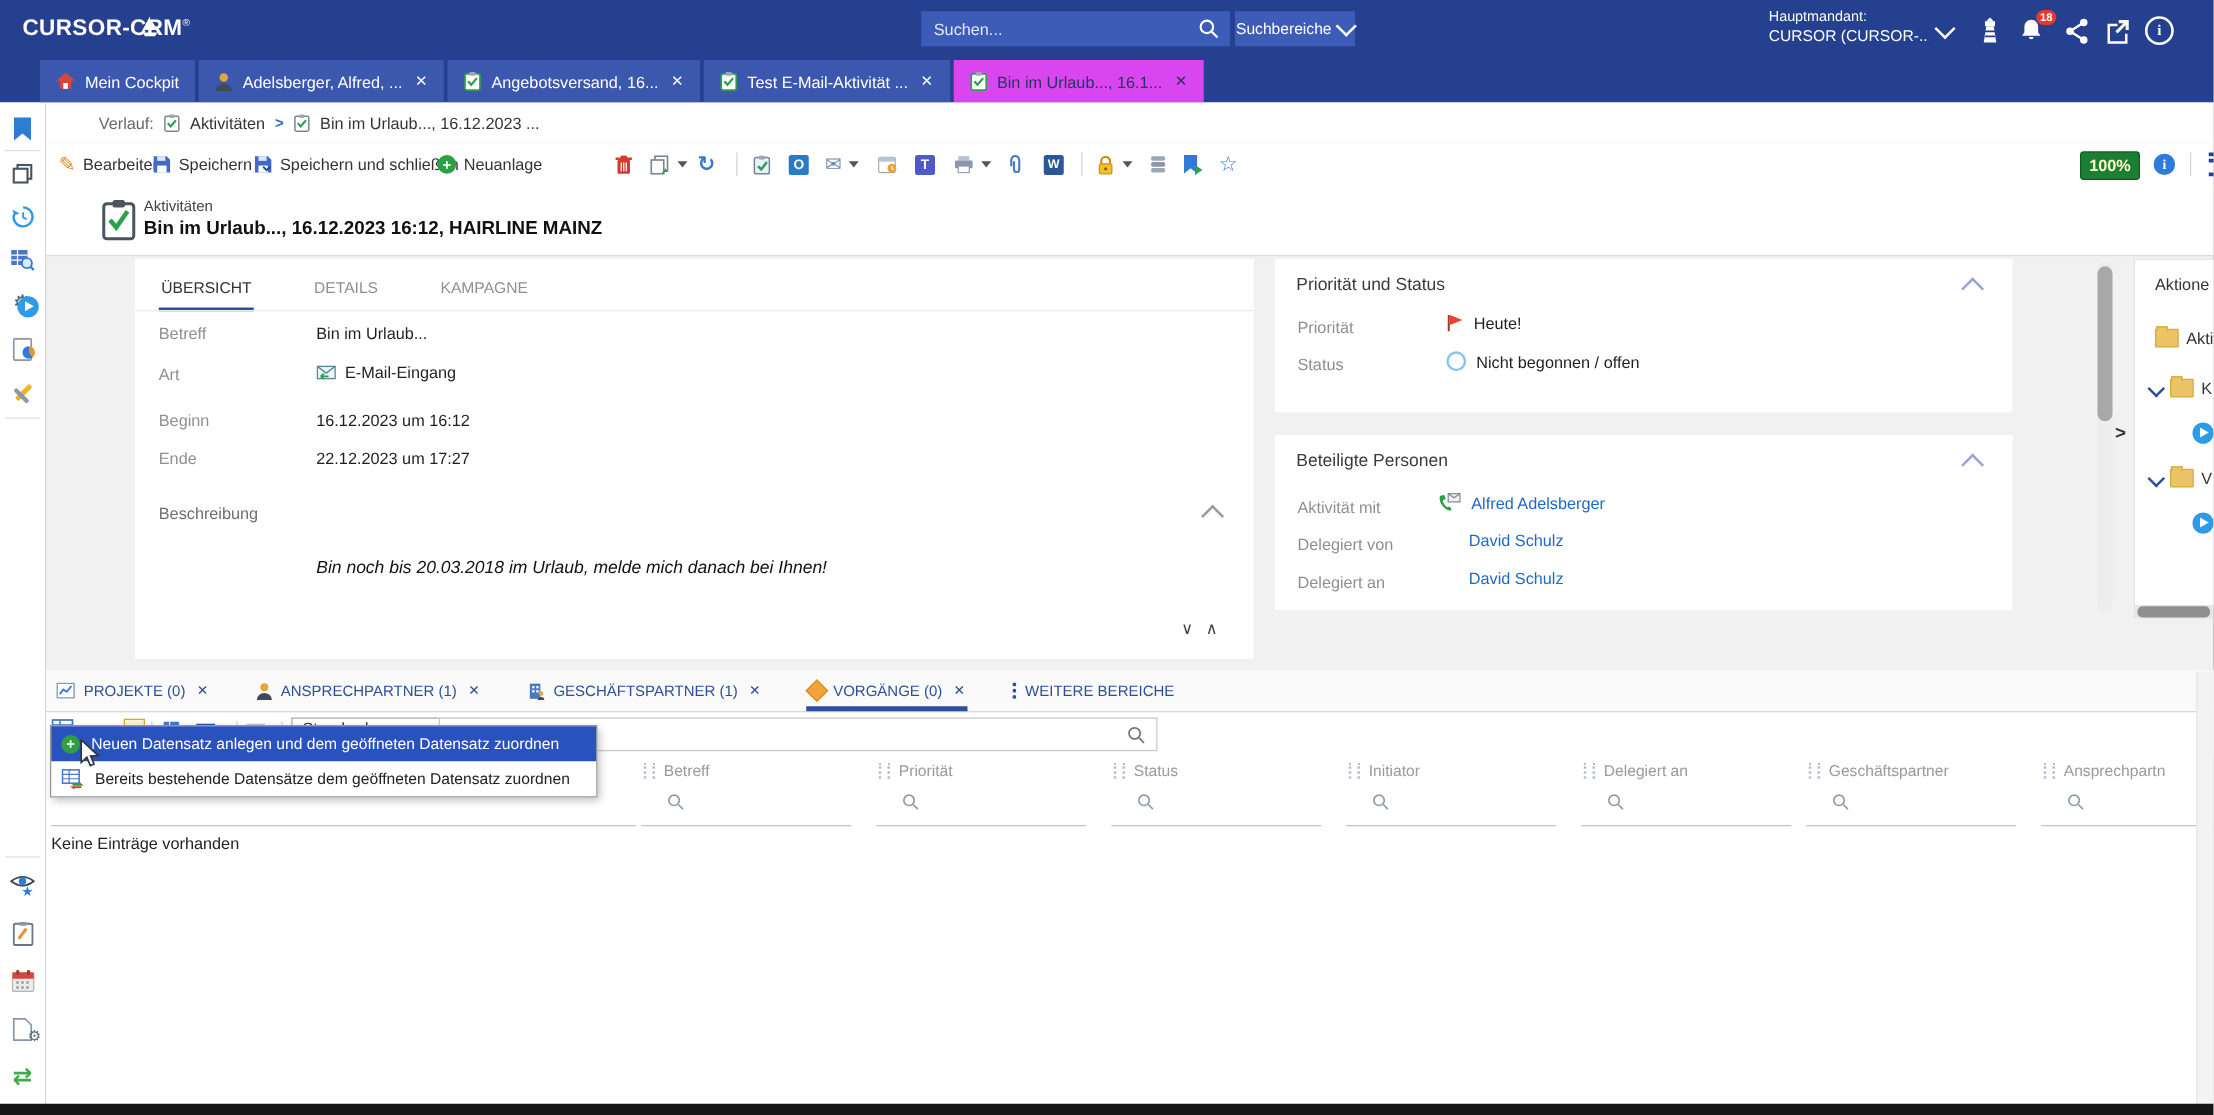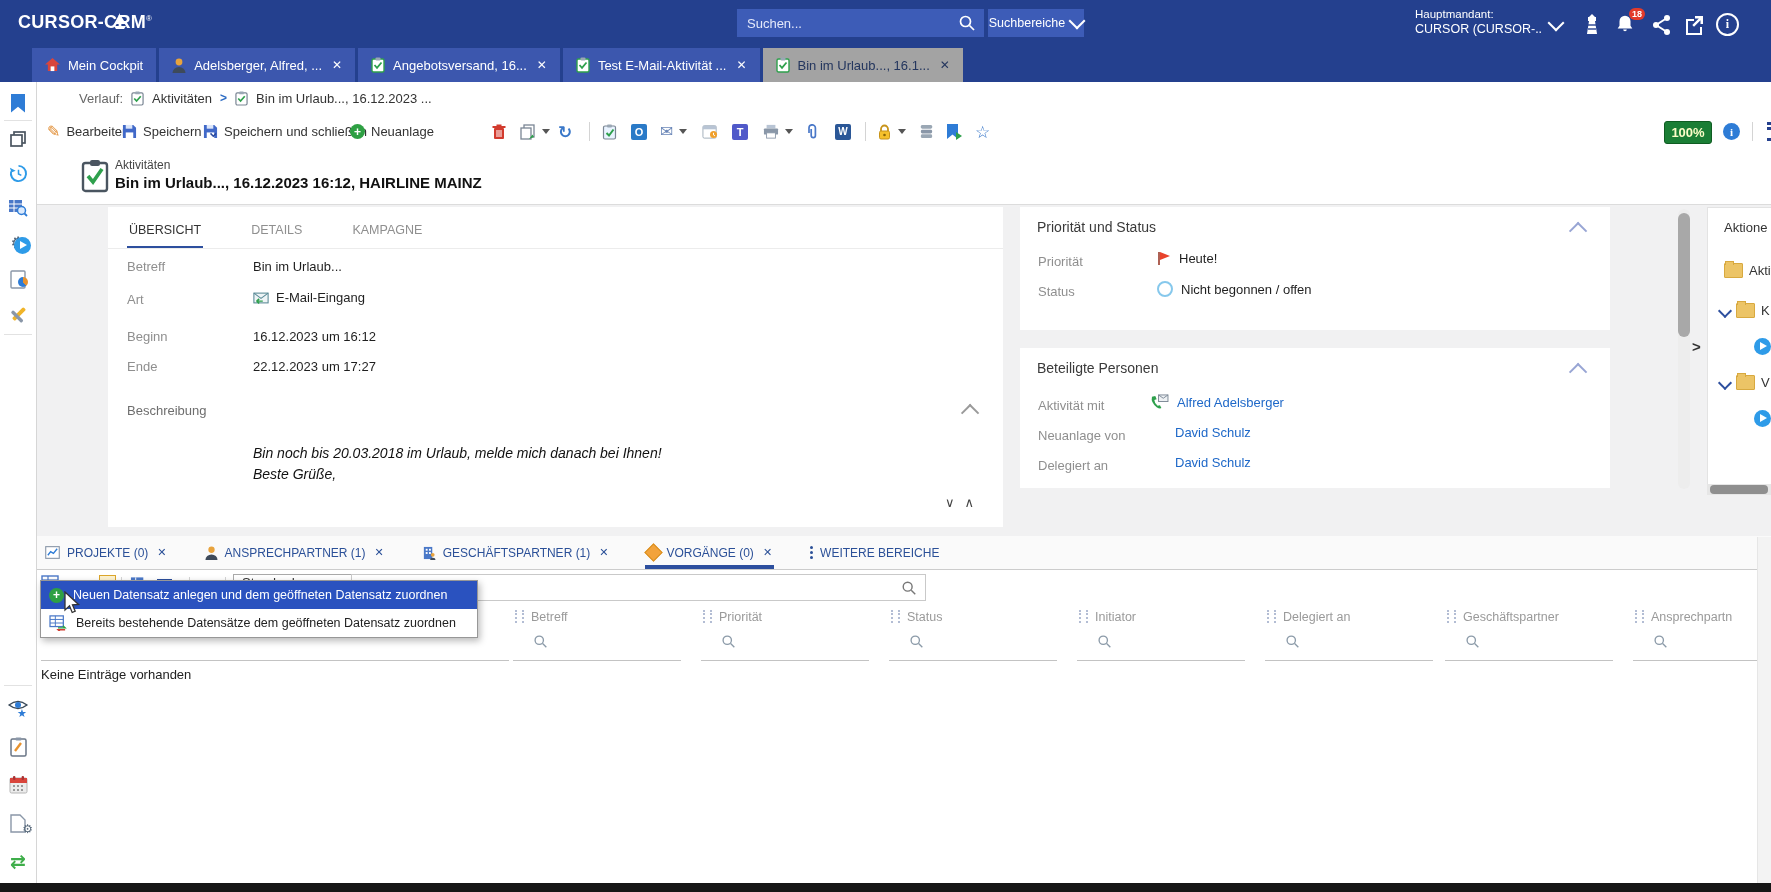--- a/index.html
+++ b/index.html
@@ -22,21 +22,21 @@
   .tenant .l2{font-size:12.5px;white-space:nowrap;overflow:hidden;}
   .chev-w{width:10px;height:10px;border-right:2px solid #fff;border-bottom:2px solid #fff;transform:rotate(45deg);display:inline-block;}
   .top-ic{position:absolute;top:13px;width:24px;height:24px;}
   .badge18{position:absolute;top:-5px;right:-7px;background:#e23b2b;color:#fff;border-radius:8px;font-size:9px;
            padding:1px 3px;font-weight:bold;line-height:10px;}
 
   
   .tabstrip{position:absolute;left:32px;top:48px;height:34px;display:flex;gap:3px;}
   .wtab{display:flex;align-items:center;gap:8px;padding:0 13px;background:#3c57ae;color:#fff;font-size:13px;white-space:nowrap;text-align:center;}
   .wtab .x{font-size:12px;font-weight:bold;color:#fff;margin-left:2px;cursor:default;}
-  .wtab.active{background:#a3a3a3;color:#24365e;}
+  .wtab.active{background:#d946ef;color:#24365e;}
   .wtab.active .x{color:#24365e;}
 
   
   .rail{position:absolute;left:0;top:82px;width:36px;height:801px;background:#fff;border-right:1px solid #d6d6d6;}
   .rail .it{position:absolute;left:0;width:36px;height:26px;display:flex;align-items:center;justify-content:center;}
   .rail .sep{position:absolute;left:4px;width:28px;border-top:1px solid #e2e2e2;}
   .bookmark{width:14px;height:19px;background:#2e7cd6;clip-path:polygon(0 0,100% 0,100% 100%,50% 70%,0 100%);}
 
   
   .crumbbar{position:absolute;left:37px;top:82px;width:1734px;height:32px;background:#fff;border-bottom:1px solid #e6e6e6;}
@@ -501,21 +501,20 @@
     <div class="fvalue" style="top:122px;">16.12.2023 um 16:12</div>
 
     <div class="flabel" style="top:152px;">Ende</div>
     <div class="fvalue" style="top:152px;">22.12.2023 um 17:27</div>
 
     <div class="flabel" style="top:196px;color:#6e6e6e;">Beschreibung</div>
     <span class="chev-up gray abs" style="left:857px;top:198px;"></span>
 
     <div class="desc" style="top:236px;">
       <div>Bin noch bis 20.03.2018 im Urlaub, melde mich danach bei Ihnen!</div>
-      <div>Beste Grüße,</div>
     </div>
   </div>
 
   <div class="card" style="left:1020px;top:207px;width:590px;height:123px;">
     <div class="ptitle">Priorität und Status</div>
     <span class="chev-up abs" style="right:24px;top:16px;"></span>
     <div class="plabel" style="top:47px;">Priorität</div>
     <div class="pvalue" style="left:137px;top:44px;">
       <svg width="14" height="15" viewBox="0 0 14 15">
         <line x1="2" y1="1" x2="2" y2="14" stroke="#9a3a2a" stroke-width="1.6"></line>
@@ -535,21 +534,21 @@
     <span class="chev-up abs" style="right:24px;top:16px;"></span>
     <div class="plabel" style="top:50px;">Aktivität mit</div>
     <div class="pvalue" style="left:130px;top:46px;">
       <svg width="19" height="16" viewBox="0 0 20 17">
         <rect x="9" y="1" width="10" height="7" fill="#eef1f4" stroke="#7a8694"></rect>
         <path d="M9 1 L14 4.5 L19 1" fill="none" stroke="#7a8694"></path>
         <path d="M2 3 q-1.5 6 5 11 q3 2 5 1 l-1.5-3 -2.5 0.5 q-3.5-3 -3.5-6 l2.5-1 -1.5-3.5 Z" fill="#2ea04c"></path>
       </svg>
       <a class="link" href="#">Alfred Adelsberger</a>
     </div>
-    <div class="plabel" style="top:80px;">Neuanlage von</div>
+    <div class="plabel" style="top:80px;">Delegiert von</div>
     <div class="pvalue" style="left:155px;top:77px;">
       <a class="link" href="#">David Schulz</a>
     </div>
     <div class="plabel" style="top:110px;">Delegiert an</div>
     <div class="pvalue" style="left:155px;top:107px;">
       <a class="link" href="#">David Schulz</a>
     </div>
   </div>
 
   <div class="vscroll">

